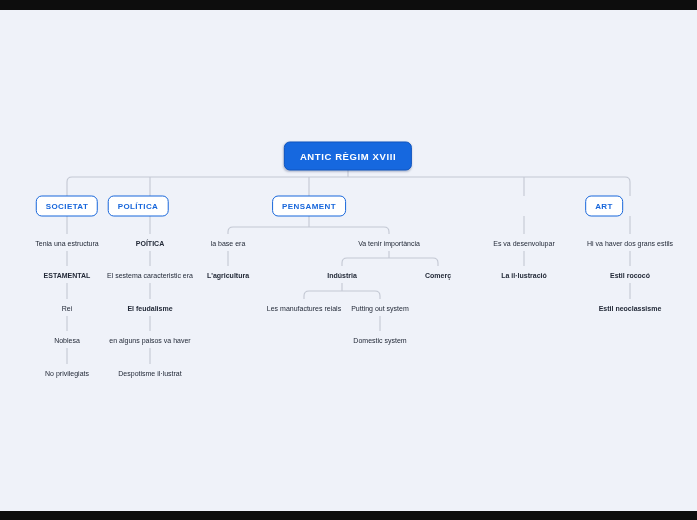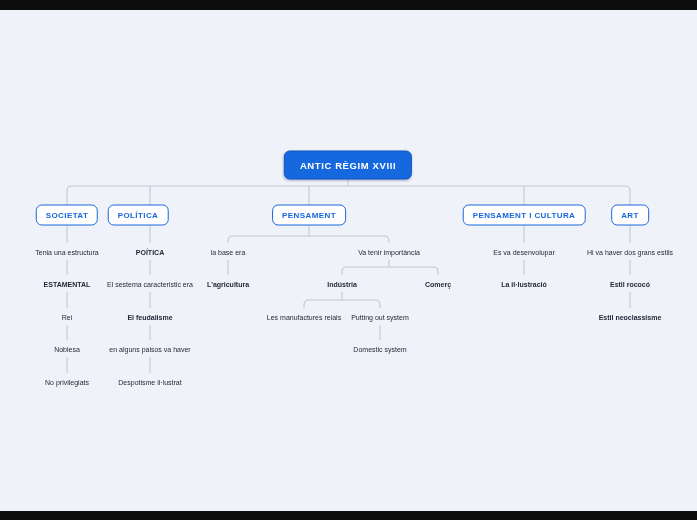--- a/index.html
+++ b/index.html
@@ -8,21 +8,21 @@
     width:697px;height:520px;
     background:#eff2f9;
     overflow:hidden;
     font-family:"Liberation Sans", sans-serif;
   }
   .letterbox{
     position:absolute;left:0;width:697px;background:#0d0d0d;
   }
   .letterbox.top{top:0;height:10px;}
   .letterbox.bottom{bottom:0;height:9px;}
-  .canvas{position:absolute;left:0;top:0;width:697px;height:508px;margin-top:9px;}
+  .canvas{position:absolute;left:0;top:0;width:697px;height:508px;}
   .connector-layer{position:absolute;left:0;top:0;width:697px;height:520px;pointer-events:none;}
   .connector-layer path{stroke:#c3c8d3;stroke-width:1.1;fill:none;}
   .node{
     position:absolute;
     transform:translate(-50%,-50%);
     white-space:nowrap;
     box-sizing:border-box;
   }
   .node.root{
     background:#1668df;
@@ -80,22 +80,21 @@
           <path d="M630 216 V234"></path>
           <path d="M630 251 V266"></path>
           <path d="M630 283 V299"></path>
         </svg>
     </div>
 
   <div class="node root" style="left: 348px; top: 156px;">ANTIC RÈGIM XVIII</div>
       <div class="node category" style="left: 67px; top: 206px;">SOCIETAT</div>
       <div class="node category" style="left: 138px; top: 206px;">POLÍTICA</div>
       <div class="node category" style="left: 309px; top: 206px;">PENSAMENT</div>
-      <div class="node category" style="left: 524px; top: 206px;">PENSAMENT I CULTURA</div>
-      <div class="node category" style="left: 630px; top: 206px;">ART</div>
+      <div class="node category" style="left: 604px; top: 206px;">ART</div>
       <div class="node label" style="left: 67px; top: 243px;">Tenia una estructura</div>
       <div class="node label-bold" style="left: 150px; top: 243px;">POÍTICA</div>
       <div class="node label" style="left: 228px; top: 243px;">la base era</div>
       <div class="node label" style="left: 389px; top: 243px;">Va tenir importància</div>
       <div class="node label" style="left: 524px; top: 243px;">Es va desenvolupar</div>
       <div class="node label" style="left: 630px; top: 243px;">Hi va haver dos grans estils</div>
       <div class="node label-bold" style="left: 67px; top: 275px;">ESTAMENTAL</div>
       <div class="node label" style="left: 150px; top: 275px;">El sestema caracteristic era</div>
       <div class="node label-bold" style="left: 228px; top: 275px;">L'agricultura</div>
       <div class="node label-bold" style="left: 342px; top: 275px;">Indústria</div>

